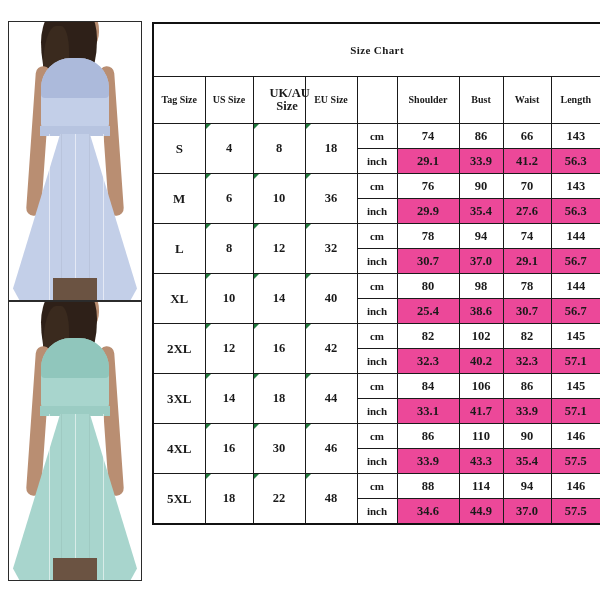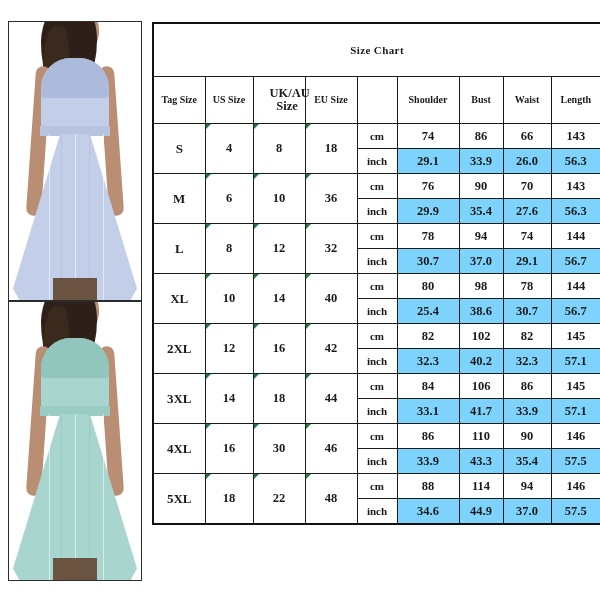--- a/index.html
+++ b/index.html
@@ -221,21 +221,21 @@
     height: 24px;
     background: #ffffff;
     border-right: 2px solid #111111;
   }
   td.val {
     font-size: 12.5px;
     height: 24px;
     background: #ffffff;
   }
   tr.inch-row td.val {
-    background: #7dd3fc;
+    background: #ec4899;
   }
   tr.size-bottom td {
     border-bottom: 2px solid #111111;
   }
 
   
   .gmark {
     position: absolute;
     left: 0;
     top: 0;
@@ -339,21 +339,21 @@
             <td class="unit">cm</td>
             <td class="val">74</td>
             <td class="val">86</td>
             <td class="val">66</td>
             <td class="val">143</td>
           </tr>
           <tr class="inch-row">
             <td class="unit">inch</td>
             <td class="val">29.1</td>
             <td class="val">33.9</td>
-            <td class="val">26.0</td>
+            <td class="val">41.2</td>
             <td class="val">56.3</td>
           </tr>
           <tr class="cm-row">
             <td class="size-label" rowspan="2"><span>M</span></td>
             <td class="sizenum" rowspan="2"><span class="gmark"></span><span>6</span></td>
             <td class="sizenum" rowspan="2"><span class="gmark"></span><span>10</span></td>
             <td class="sizenum" rowspan="2"><span class="gmark"></span><span>36</span></td>
             <td class="unit">cm</td>
             <td class="val">76</td>
             <td class="val">90</td>

